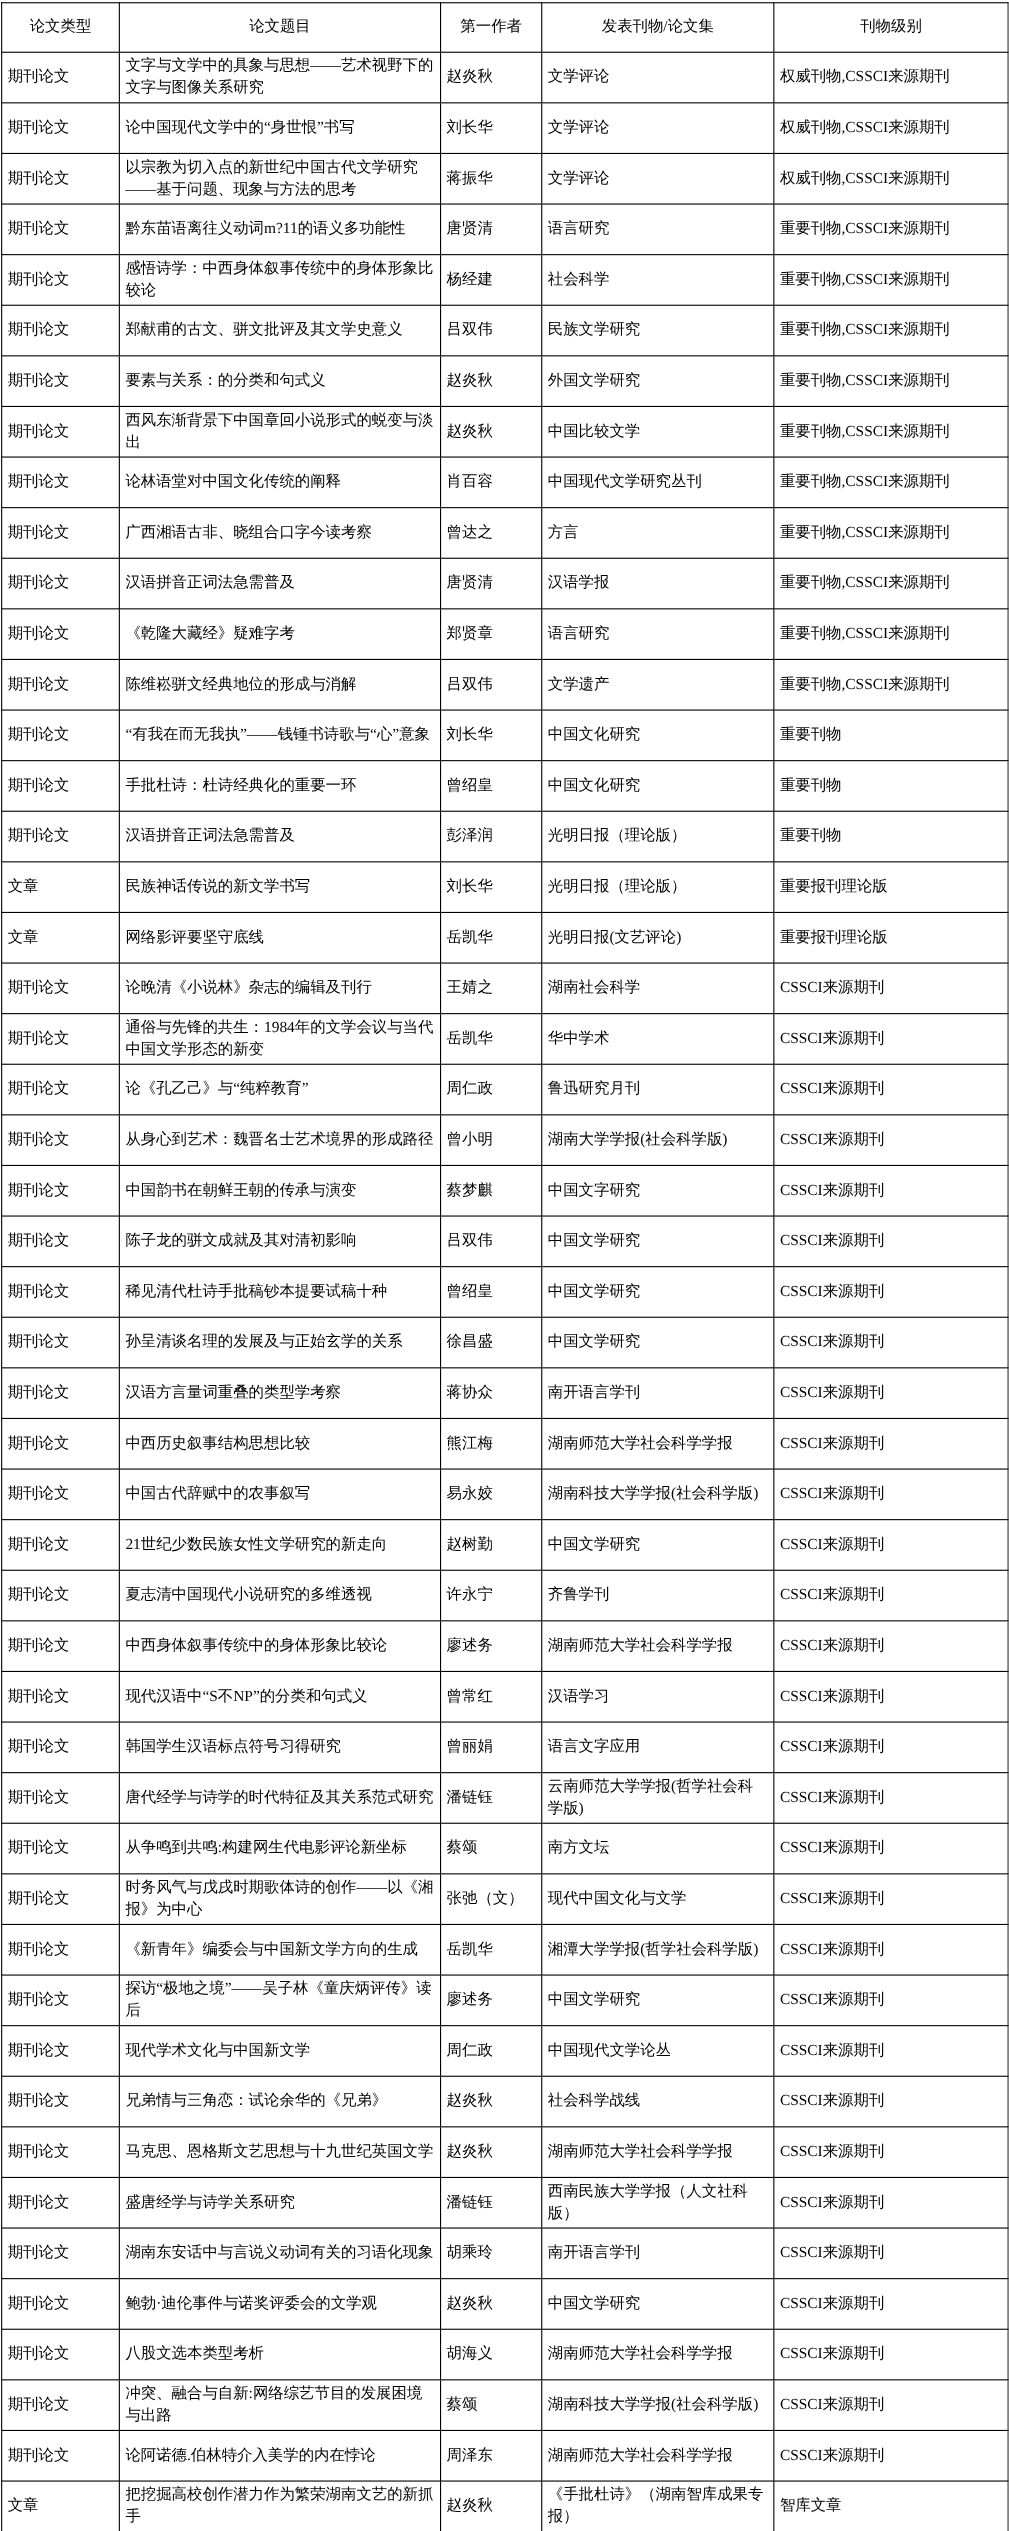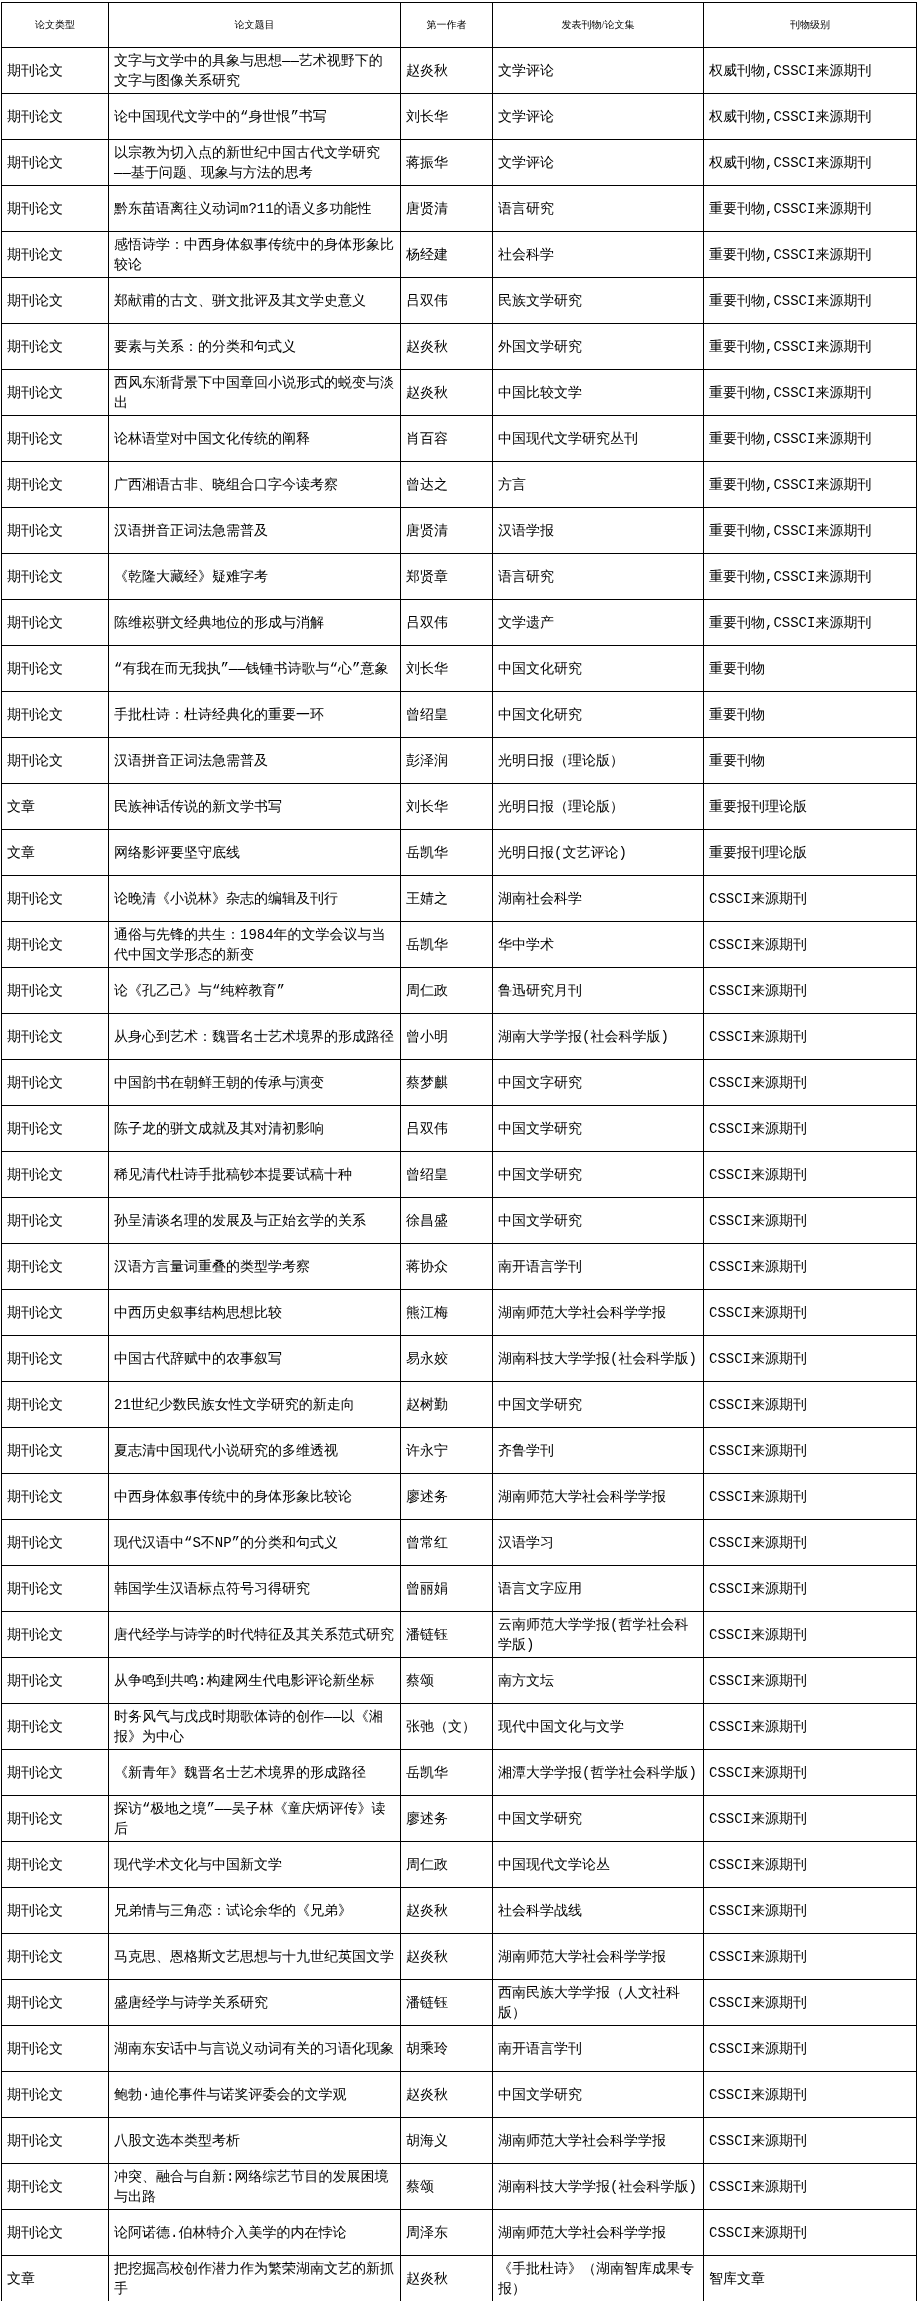--- a/index.html
+++ b/index.html
@@ -28,26 +28,26 @@
     line-height: 20px;
     padding: 2px 5px;
     vertical-align: middle;
     overflow: hidden;
     font-weight: normal;
     word-break: break-word;
   }
   table.pub-table th {
     text-align: center;
     height: 40px;
-    font-size: 10px;
+    font-size: 14px;
   }
   table.pub-table td {
     text-align: left;
   }
-  tr.data-row { height: 46px; font-family: Liberation Mono, monospace; }
+  tr.data-row { height: 46px; }
   col.c-type    { width: 107px; }
   col.c-title   { width: 292px; }
   col.c-author  { width: 92px;  }
   col.c-journal { width: 211px; }
   col.c-level   { width: 213px; }
 </style>
 </head>
 <body>
 
 <div class="page">
@@ -323,21 +323,21 @@
   </tr>
         <tr class="data-row">
     <td>期刊论文</td>
     <td>时务风气与戊戌时期歌体诗的创作——以《湘报》为中心</td>
     <td>张弛（文）</td>
     <td>现代中国文化与文学</td>
     <td>CSSCI来源期刊</td>
   </tr>
         <tr class="data-row">
     <td>期刊论文</td>
-    <td>《新青年》魏晋名士艺术境界的形成路径</td>
+    <td>《新青年》编委会与中国新文学方向的生成</td>
     <td>岳凯华</td>
     <td>湘潭大学学报(哲学社会科学版)</td>
     <td>CSSCI来源期刊</td>
   </tr>
         <tr class="data-row">
     <td>期刊论文</td>
     <td>探访“极地之境”——吴子林《童庆炳评传》读后</td>
     <td>廖述务</td>
     <td>中国文学研究</td>
     <td>CSSCI来源期刊</td>

